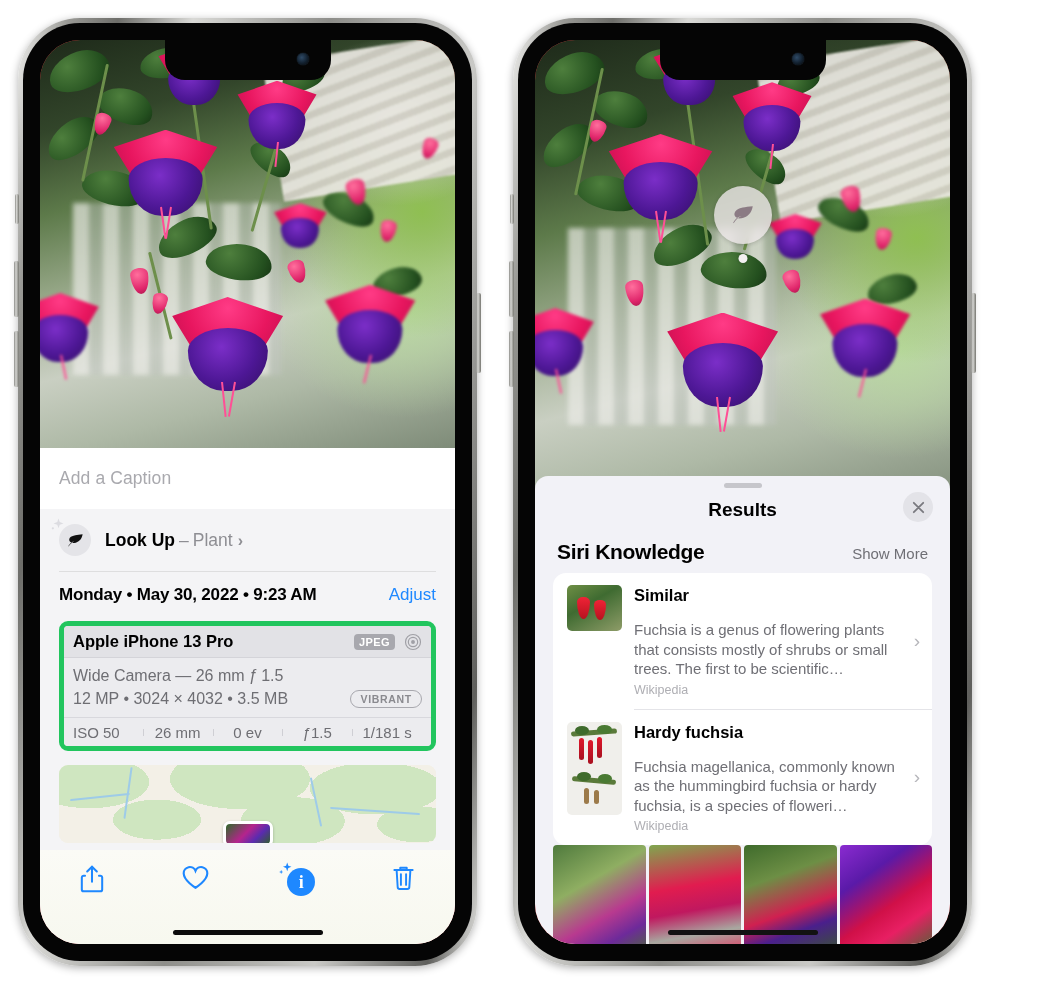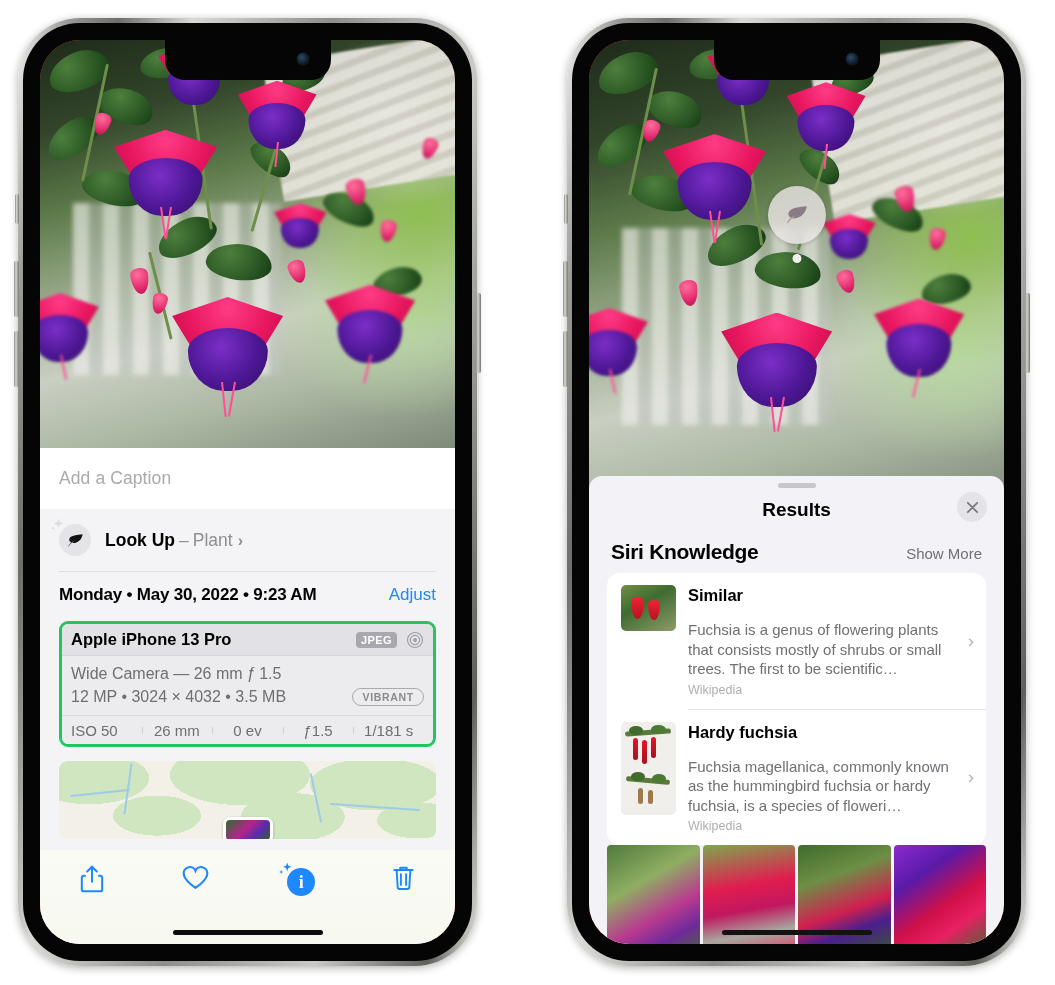--- a/index.html
+++ b/index.html
@@ -7,21 +7,21 @@
     width: 1055px; height: 985px;
     background: #ffffff;
     font-family: "Liberation Sans", sans-serif;
     overflow: hidden;
   }
   .stage { position: relative; width: 1055px; height: 985px; }
 
   
   .phone { position: absolute; top: 18px; width: 459px; height: 948px; }
   .phone.left  { left: 18px; }
-  .phone.right { left: 567px; }
+  .phone.right { left: 513px; }
 
   .frame {
     position: absolute; inset: 0;
     border-radius: 62px;
     background: linear-gradient(100deg,#f2f2f0 0%,#9a9a96 8%,#6e6e6a 16%,#d9d9d6 28%,#8e8e8a 50%,#c9c9c6 74%,#5f5f5c 92%,#e8e8e5 100%);
     box-shadow: 0 2px 9px rgba(0,0,0,.30);
   }
   .bezel {
     position: absolute; left: 5px; top: 5px; right: 5px; bottom: 5px;
     border-radius: 57px;
@@ -136,21 +136,21 @@
   .hr { height: 1px; background: #dededf; margin: 0 19px; }
 
   .datetime-row { padding: 13px 19px 0 19px; display: flex; align-items: flex-start; }
   .datetime { font-size: 17px; font-weight: 700; color: #000; letter-spacing: -.2px; }
   .adjust { margin-left: auto; color: #1e88ff; font-size: 17px; }
   .fname-row { display: flex; align-items: center; padding: 5px 19px 0 19px; gap: 9px; }
   .fname { color: #8a8a8f; font-size: 16.5px; }
 
   .meta-card {
     margin: 16px 19px 0 19px; border-radius: 9px; overflow: hidden;
-    border: 3px solid #22c55e; background: #ececef;
+    border: 5px solid #22c55e; background: #ececef;
   }
   .meta-head {
     display: flex; align-items: center; height: 32px; padding: 0 9px;
     background: #e2e2e6; border-bottom: 1px solid #d4d4d9;
   }
   .meta-head .dev { font-size: 16.5px; font-weight: 700; color: #000; }
   .badge-jpeg {
     margin-left: auto; background: #a8a8ae; color: #fff; border-radius: 4px;
     font-size: 11px; font-weight: 700; padding: 2px 5px 2px 5px; letter-spacing: .4px;
   }

